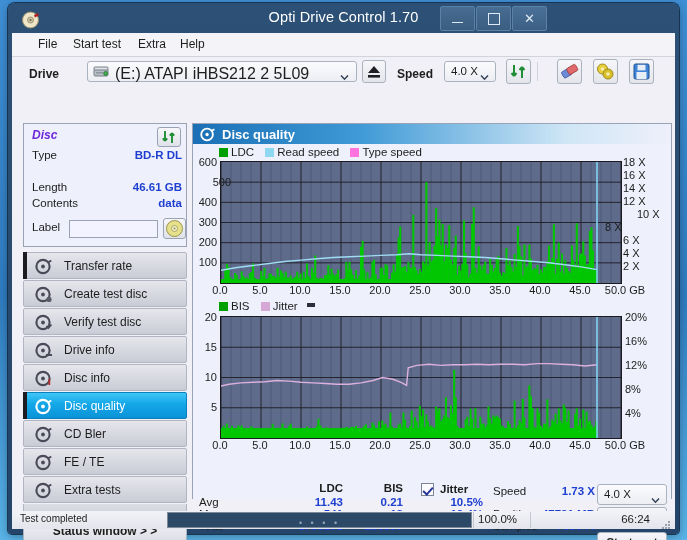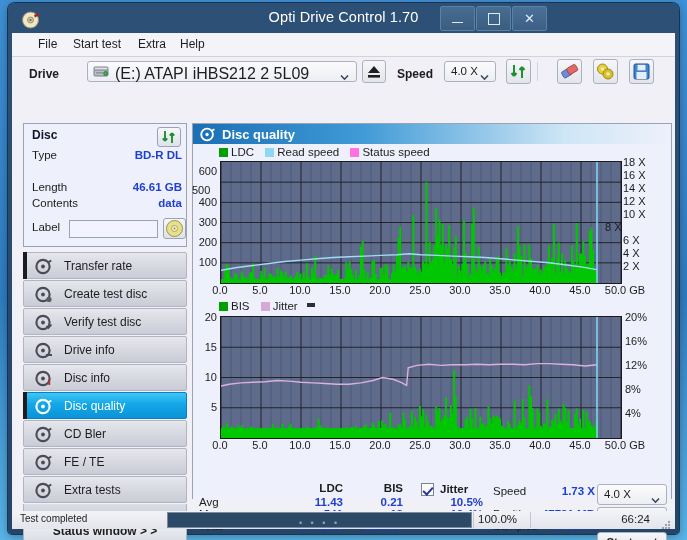--- a/index.html
+++ b/index.html
@@ -78,21 +78,21 @@
     background:linear-gradient(180deg,#f7f7fa 0%,#e3e5ea 100%);
     border:1px solid #a9b2bd;border-radius:3px;box-sizing:border-box;
   }
   .tb-div{position:absolute;left:525px;top:29px;width:1px;height:19px;background:#cfd3da;}
 
   
   .discbox{
     position:absolute;left:11px;top:90px;width:164px;height:124px;
     background:#eef0fb;border:1px solid #9aa3b5;box-sizing:border-box;
   }
-  .disc-head{position:absolute;left:8px;top:4px;font-size:12px;font-weight:bold;color:#0f172a;}
+  .disc-head{position:absolute;left:8px;top:4px;font-size:12px;font-weight:bold;color:#6d28d9;font-style:italic;}
   .refresh-btn{
     position:absolute;right:5px;top:3px;width:24px;height:20px;
     background:linear-gradient(180deg,#f7f7fa 0%,#dfe2e9 100%);
     border:1px solid #9aa3b5;border-radius:3px;box-sizing:border-box;
   }
   .disc-row{position:absolute;left:8px;width:150px;height:15px;font-size:11.5px;}
   .disc-row .k{position:absolute;left:0;top:0;color:#1d1d1d;}
   .disc-row .v{position:absolute;right:0;top:0;color:#1e3fd0;font-weight:bold;}
   .label-input{
     position:absolute;left:45px;top:96px;width:89px;height:18px;
@@ -448,21 +448,21 @@
             </svg>
         </span>
         <span class="htxt">Disc quality</span>
       </div>
 
       <div class="chartwrap">
 
         <div class="legend" style="left:26px;top:2px;">
           <span class="lgsw" style="background:#00a000"></span><span>LDC</span>
           <span class="lgsw" style="background:#8fd8f2;margin-left:8px"></span><span>Read speed</span>
-          <span class="lgsw" style="background:#ff72e0;margin-left:8px"></span><span>Status speed</span>
+          <span class="lgsw" style="background:#ff72e0;margin-left:8px"></span><span>Type speed</span>
         </div>
 
         <div class="plot" id="plot-top" style="left:27px;top:17px;width:400px;height:121px;">
           <svg id="svg-top" width="400" height="121" viewBox="0 0 400 121" preserveAspectRatio="none" style="display:block">
               <line x1="0" y1="0" x2="0" y2="121" stroke="#23232b" stroke-width="1"></line>
               <line x1="10" y1="0" x2="10" y2="121" stroke="#4e5a78" stroke-width="1"></line>
               <line x1="20" y1="0" x2="20" y2="121" stroke="#4e5a78" stroke-width="1"></line>
               <line x1="30" y1="0" x2="30" y2="121" stroke="#4e5a78" stroke-width="1"></line>
               <line x1="40" y1="0" x2="40" y2="121" stroke="#23232b" stroke-width="1"></line>
               <line x1="50" y1="0" x2="50" y2="121" stroke="#4e5a78" stroke-width="1"></line>
@@ -735,32 +735,32 @@
               <rect x="369.4608695652185" y="65.39904332591837" width="2.0434782608695654" height="55.60095667408163" fill="#00c800"></rect>
               <rect x="371.0956521739142" y="88.24722902921306" width="2.0434782608695654" height="32.75277097078694" fill="#00c800"></rect>
               <rect x="372.73043478260985" y="107.90376210612365" width="2.0434782608695654" height="13.09623789387635" fill="#00c800"></rect>
               <rect x="374.3652173913055" y="108.57504237083602" width="2.0434782608695654" height="12.424957629163984" fill="#00c800"></rect>
               <rect x="0" y="117.37" width="376" height="3.6299999999999955" fill="#00c800"></rect>
               <path d="M 0.0 108.2 L 16.0 105.5 L 32.0 103.5 L 48.0 101.5 L 64.0 99.5 L 80.0 98.1 L 96.0 96.8 L 112.0 95.5 L 128.0 94.8 L 144.0 94.1 L 160.0 93.4 L 176.0 92.8 L 188.0 91.8 L 200.0 92.8 L 216.0 93.4 L 232.0 94.1 L 248.0 94.8 L 264.0 95.5 L 280.0 96.8 L 296.0 98.1 L 312.0 99.5 L 328.0 100.8 L 344.0 102.8 L 360.0 104.9 L 376.0 107.6" fill="none" stroke="#9fdcf3" stroke-width="1.4"></path>
               <line x1="376" y1="0" x2="376" y2="121" stroke="#7fd4f2" stroke-width="1.6"></line>
             </svg>
         </div>
 
-        <div class="ytick" style="left:-1px;top:21px;width:25px">600</div>
-        <div class="ytick" style="left:-1px;top:40px;width:16px">500</div>
+        <div class="ytick" style="left:-1px;top:12px;width:25px">600</div>
+        <div class="ytick" style="left:-1px;top:32px;width:39px">500</div>
         <div class="ytick" style="left:-1px;top:52px;width:25px">400</div>
         <div class="ytick" style="left:-1px;top:72px;width:25px">300</div>
         <div class="ytick" style="left:-1px;top:92px;width:25px">200</div>
         <div class="ytick" style="left:-1px;top:112px;width:25px">100</div>
 
         <div class="ytickR" style="left:430px;top:12px">18 X</div>
         <div class="ytickR" style="left:430px;top:25px">16 X</div>
         <div class="ytickR" style="left:430px;top:38px">14 X</div>
         <div class="ytickR" style="left:430px;top:51px">12 X</div>
-        <div class="ytickR" style="left:430px;top:64px">10 X</div>
+        <div class="ytickR" style="left:444px;top:64px">10 X</div>
         <div class="ytickR" style="left:412px;top:77px">8 X</div>
         <div class="ytickR" style="left:430px;top:90px">6 X</div>
         <div class="ytickR" style="left:430px;top:103px">4 X</div>
         <div class="ytickR" style="left:430px;top:116px">2 X</div>
 
         <div class="xtick" style="left:9px;top:140px;width:36px">0.0</div>
         <div class="xtick" style="left:49px;top:140px;width:36px">5.0</div>
         <div class="xtick" style="left:89px;top:140px;width:36px">10.0</div>
         <div class="xtick" style="left:129px;top:140px;width:36px">15.0</div>
         <div class="xtick" style="left:169px;top:140px;width:36px">20.0</div>

